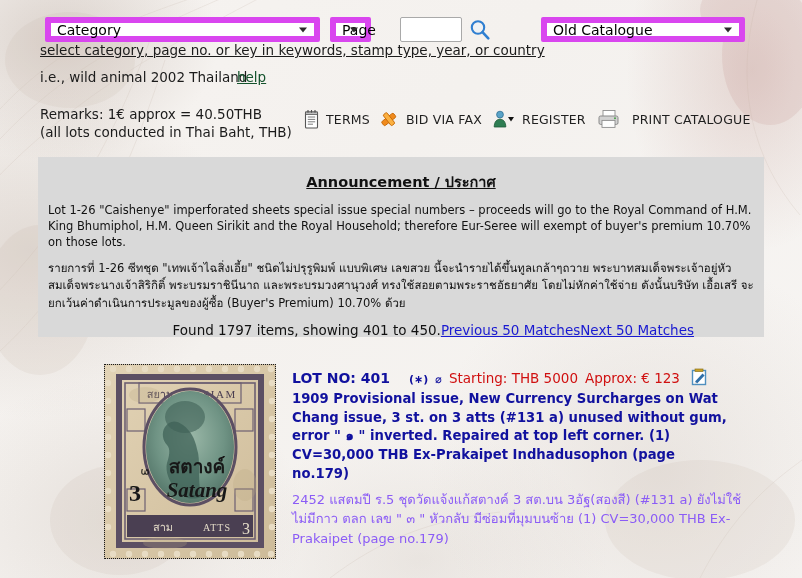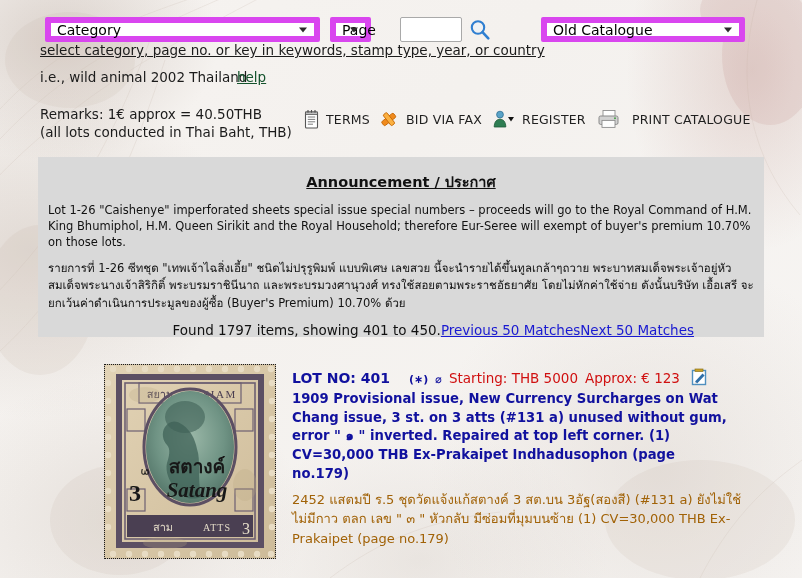--- a/index.html
+++ b/index.html
@@ -240,21 +240,21 @@
     margin-top: 4px;
     font-size: 13.2px;
     font-weight: bold;
     color: #11119e;
     line-height: 1.42;
     width: 440px;
   }
   #lot-desc-th {
     margin-top: 6px;
     font-size: 13px;
-    color: #a16207;
+    color: #8b5cf6;
     line-height: 1.5;
     width: 450px;
   }
 </style>
 </head>
 <body>
 
 <div id="bg-texture"></div>
 <svg id="bg-streaks" width="802" height="578" viewBox="0 0 802 578">
   <g fill="none" stroke="#c8b9ae" stroke-width="1" opacity="0.45">

